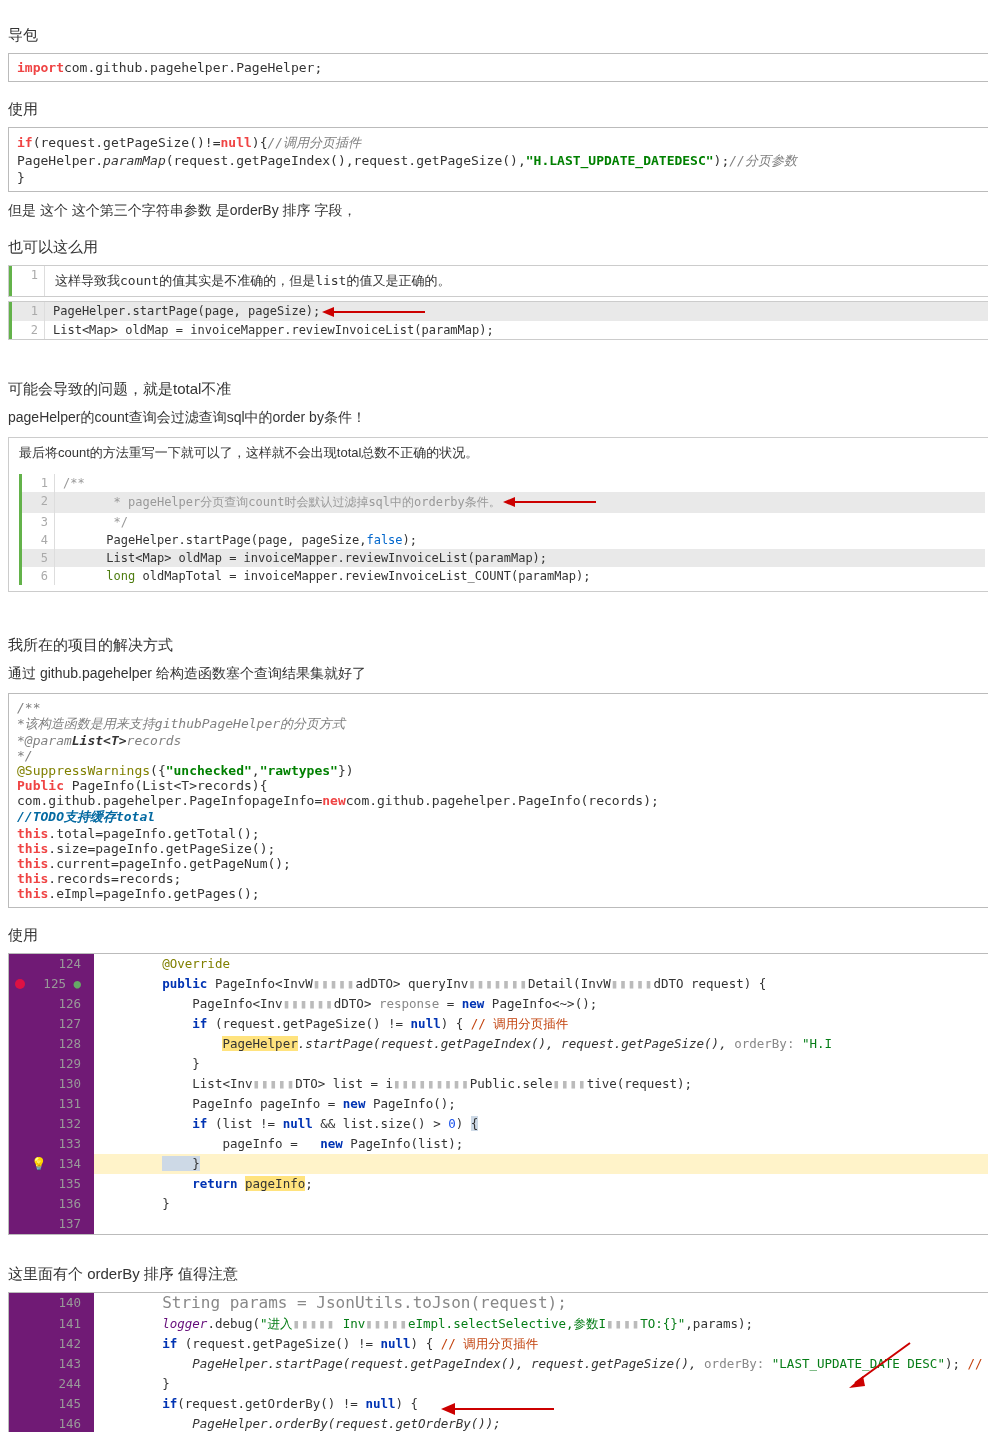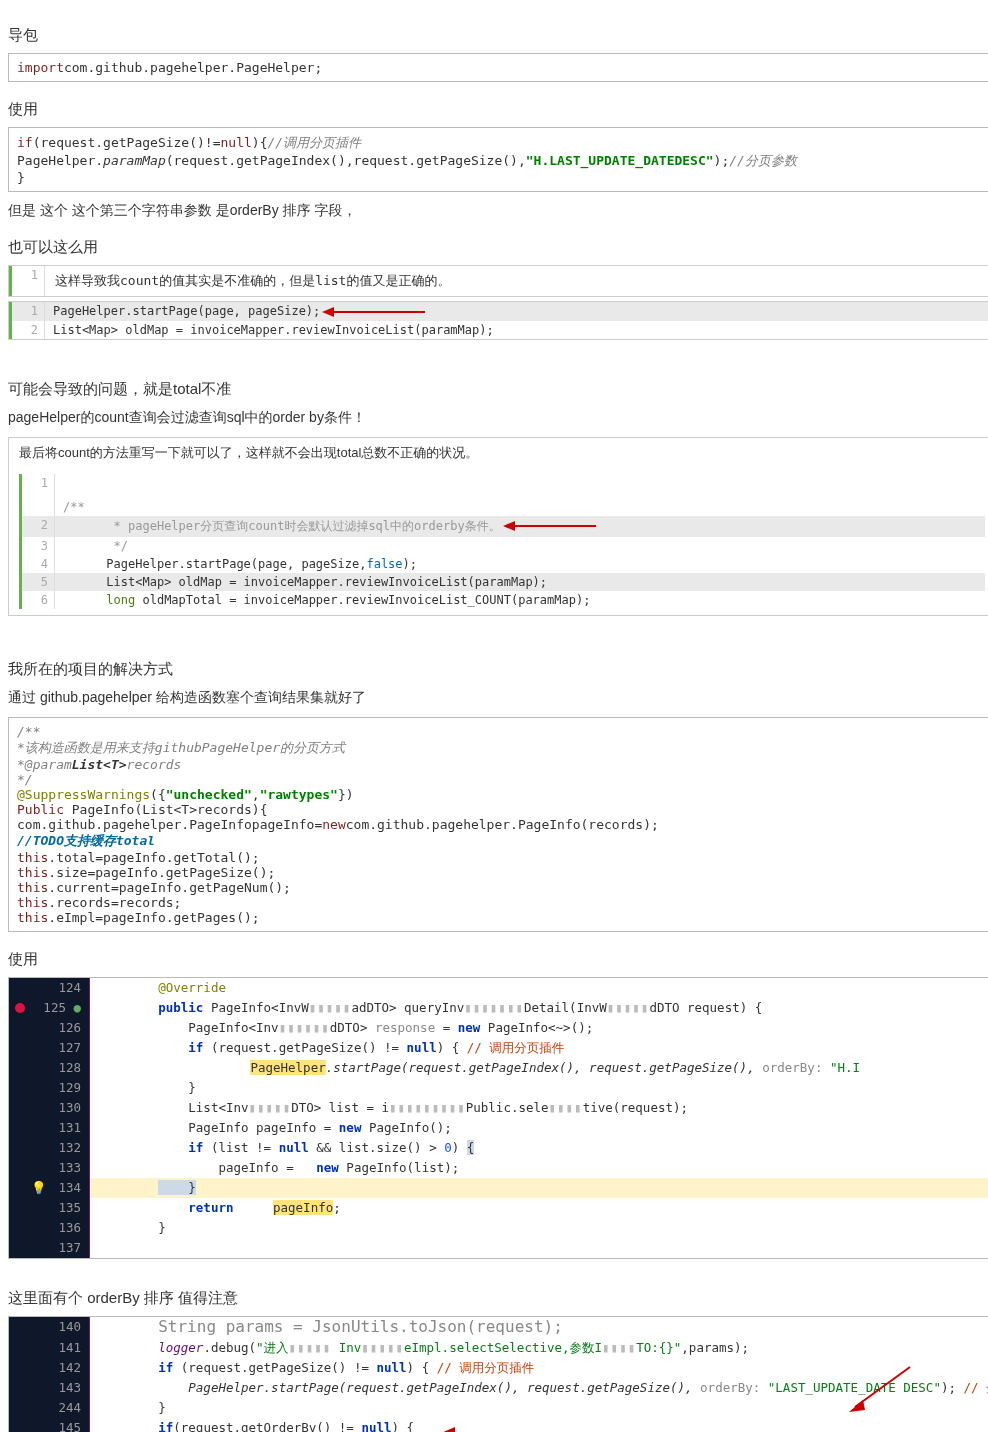--- a/index.html
+++ b/index.html
@@ -17,23 +17,23 @@
   }
   .code-box {
     border: 1px solid #bbb;
     padding: 6px 8px;
     font-family: Consolas, Menlo, monospace;
     font-size: 13px;
     white-space: pre;
     margin-bottom: 4px;
     overflow-x: auto;
   }
-  .kw { color: #7f1d1d; font-weight: normal; }
+  .kw { color: #ef4444; font-weight: bold; }
   .str { color: #008000; font-weight: bold; }
-  .cmt { color: #808080; font-style: italic; margin-top: 24px; }
+  .cmt { color: #808080; font-style: italic; }
   .cmt-blue { color: #0369a1; font-style: italic; }
   .anno { color: #808000; }
   .para-text {
     font-size: 14px;
     margin: 10px 0;
   }
   .gutter-block {
     border: 1px solid #ccc;
     padding: 0;
     margin-bottom: 4px;
@@ -74,38 +74,38 @@
     display: flex;
     font-family: Consolas, Menlo, monospace;
     font-size: 12.5px;
     line-height: 20px;
   }
   .ide-gutter {
     width: 72px;
     text-align: right;
     color: #999;
     padding: 0 8px 0 0;
-    background: #0f172a;
-    border-right: 1px solid #701a75;
+    background: #701a75;
+    border-right: 5px solid #701a75;
     flex-shrink: 0;
     position: relative;
   }
   .ide-gutter .num { display:inline-block; width:30px; text-align:right;}
   .ide-content {
     padding: 0 8px;
     white-space: pre;
     flex: 1;
   }
   .ide-row.bp .ide-gutter::before {
     content: "";
     width: 10px; height: 10px;
     background: #d14; border-radius: 50%;
     position: absolute; left: 6px; top: 5px;
   }
-  .hl-yellow { background: #ffe37e; margin-left: 32px; }
+  .hl-yellow { background: #ffe37e; }
   .hl-line-yellow { background: #fff3c9; }
   .ide-gray { color: #888; }
   .ide-kw { color: #0033b3; font-weight: bold; }
   .ide-anno { color: #808000; }
   .ide-str { color: #067d17; }
   .ide-cmt { color: #c2410c; }
   .bulb { color: #e0b400; position:absolute; left:22px; }
   .obf { color:#bbb; letter-spacing:1px; }
   .small-arrow-svg { display:inline-block; vertical-align:middle; }
   .outer { width: 988px; }

